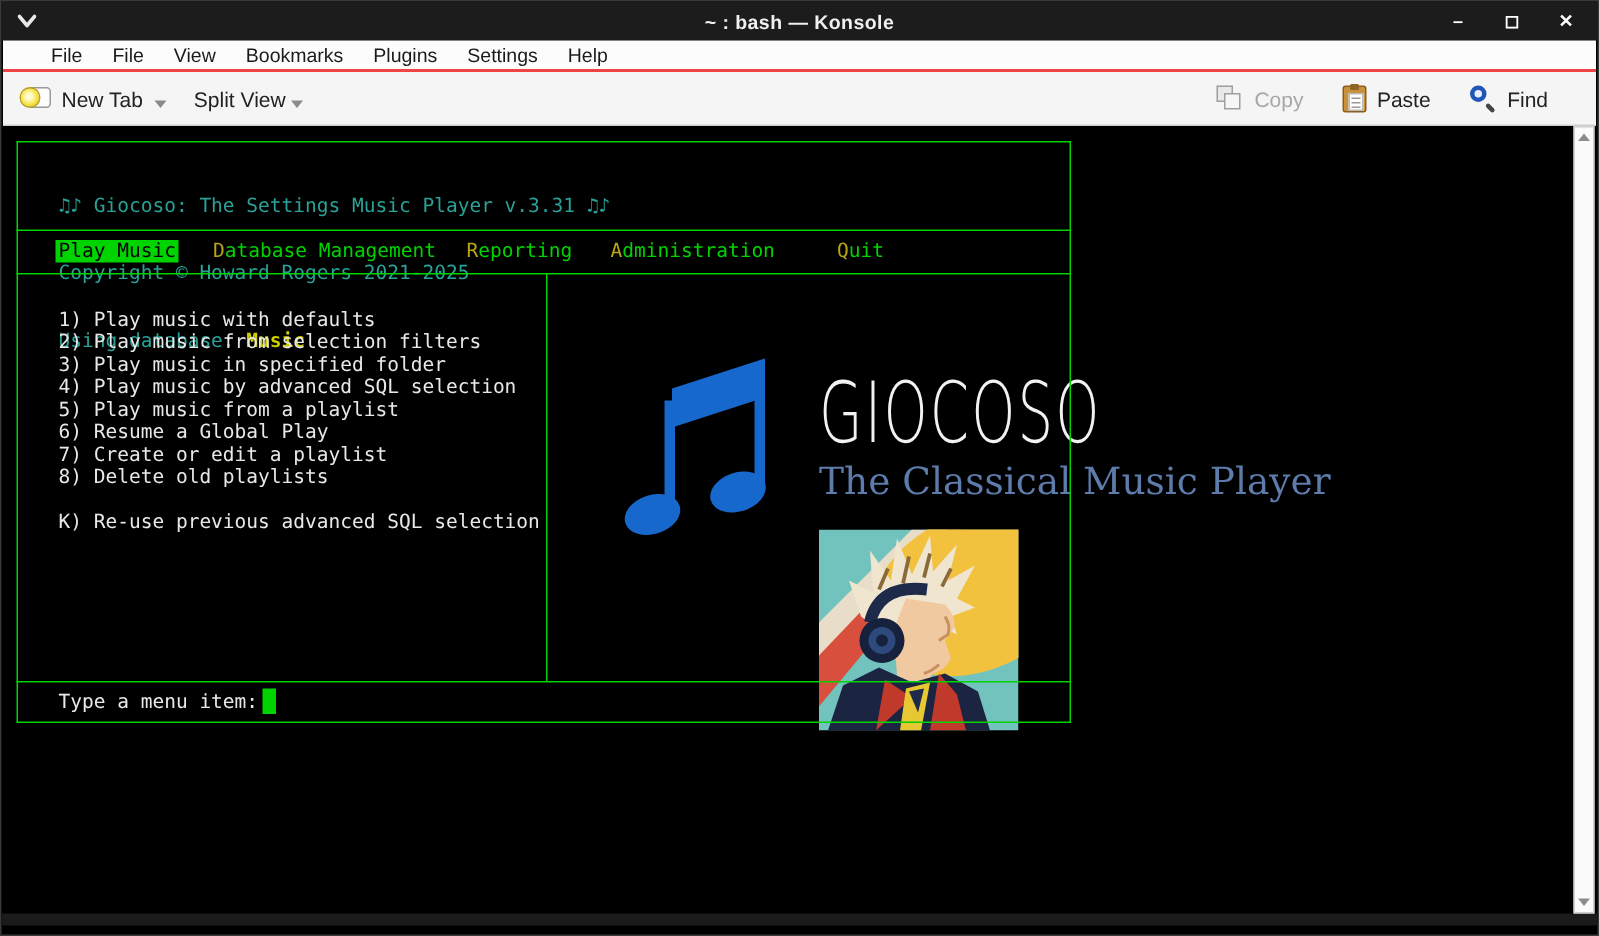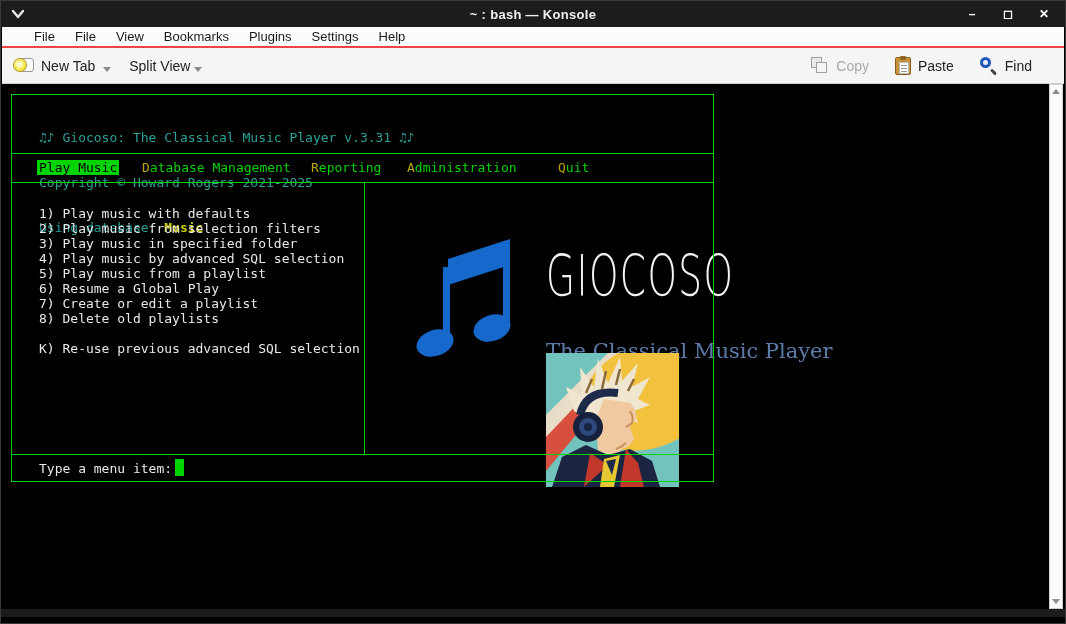--- a/index.html
+++ b/index.html
@@ -92,21 +92,21 @@
   .note-icon { position: absolute; left: 414px; top: 149px; z-index: 2; }
   .logo-title {
     position: absolute; left: 545px; top: 160px; z-index: 2;
     font-family: "DejaVu Sans", "Liberation Sans", sans-serif;
     font-size: 52px; font-weight: 300; color: #f2f2f2; letter-spacing: 2px;
     transform: scaleX(0.72) scaleY(1.08); transform-origin: left top; white-space: nowrap;
   }
   .logo-sub {
     position: absolute; left: 545px; top: 222px; z-index: 2;
     font-family: "DejaVu Serif", "Liberation Serif", serif;
-    font-size: 21px; color: var(--subtitle_blue); white-space: nowrap; margin-top: 33px;
+    font-size: 25px; color: var(--subtitle_blue); white-space: nowrap;
   }
   .artwork { position: absolute; left: 545px; top: 269px; z-index: 2; }
 
   
   .scrollbar {
     position: absolute; right: 2px; top: 0; width: 14px; height: 525px;
     background: #fbfbfb; border: 1px solid #cfcfcf; z-index: 5;
     display: flex; flex-direction: column; justify-content: space-between; align-items: center;
   }
   .sb-arrow { width: 0; height: 0; border-left: 4px solid transparent; border-right: 4px solid transparent; margin: 4px 0; }
@@ -189,21 +189,21 @@
     <div class="gline" style="left:10px; top:10px; width:703px; height:1px;"></div>
     <div class="gline" style="left:10px; top:10px; width:1px; height:388px;"></div>
     <div class="gline" style="left:712px; top:10px; width:1px; height:388px;"></div>
     <div class="gline" style="left:10px; top:397px; width:703px; height:1px;"></div>
     <div class="gline" style="left:10px; top:69px; width:703px; height:1px;"></div>
     <div class="gline" style="left:10px; top:98px; width:703px; height:1px;"></div>
     <div class="gline" style="left:10px; top:370px; width:703px; height:1px;"></div>
     <div class="gline" style="left:363px; top:98px; width:1px; height:272px;"></div>
 
     <div class="teal-text" style="position:absolute; left:38px; top:16px; z-index:2;">
-      <div>♫♪ Giocoso: The Classical Music Player v.3.31 ♫♪</div>
+      <div>♫♪ Giocoso: The Settings Music Player v.3.31 ♫♪</div>
       <div>Copyright © Howard Rogers 2021-2025</div>
       <div><span>Using database: </span><span class="db-name">Music</span></div>
     </div>
 
     <div class="tabs">
       <div class="tab selected" style="left:36px;"><span class="hot">P</span><span>lay Music</span></div>
       <div class="tab" style="left:141px;"><span class="hot">D</span><span>atabase Management</span></div>
       <div class="tab" style="left:310px;"><span class="hot">R</span><span>eporting</span></div>
       <div class="tab" style="left:406px;"><span class="hot">A</span><span>dministration</span></div>
       <div class="tab" style="left:541px;margin-left:16px;"><span class="hot">Q</span><span>uit</span></div>

